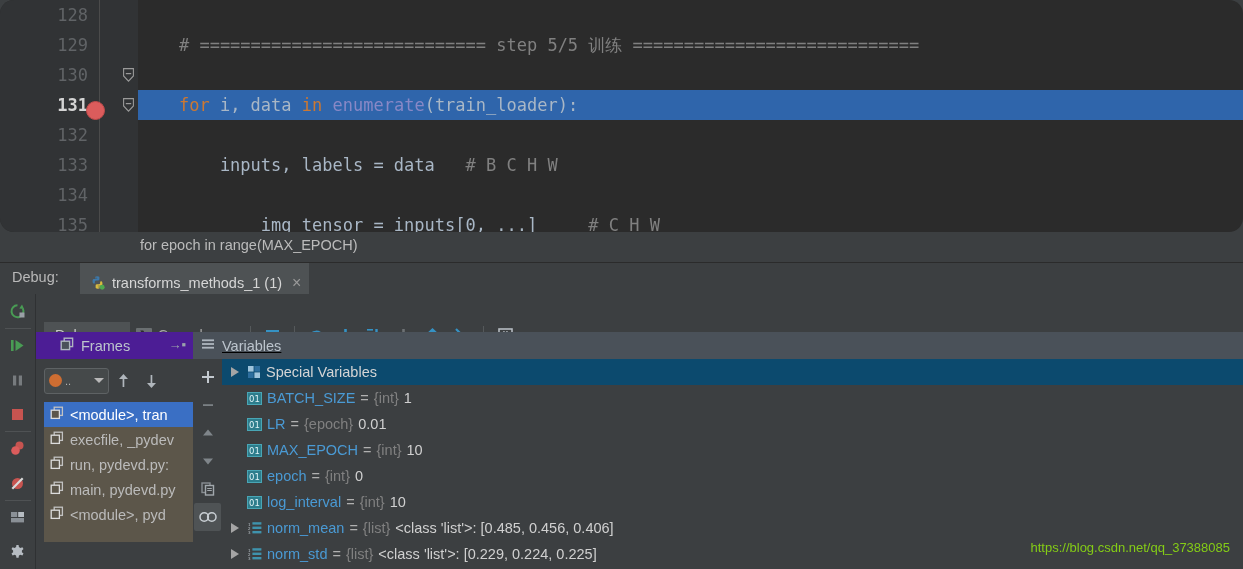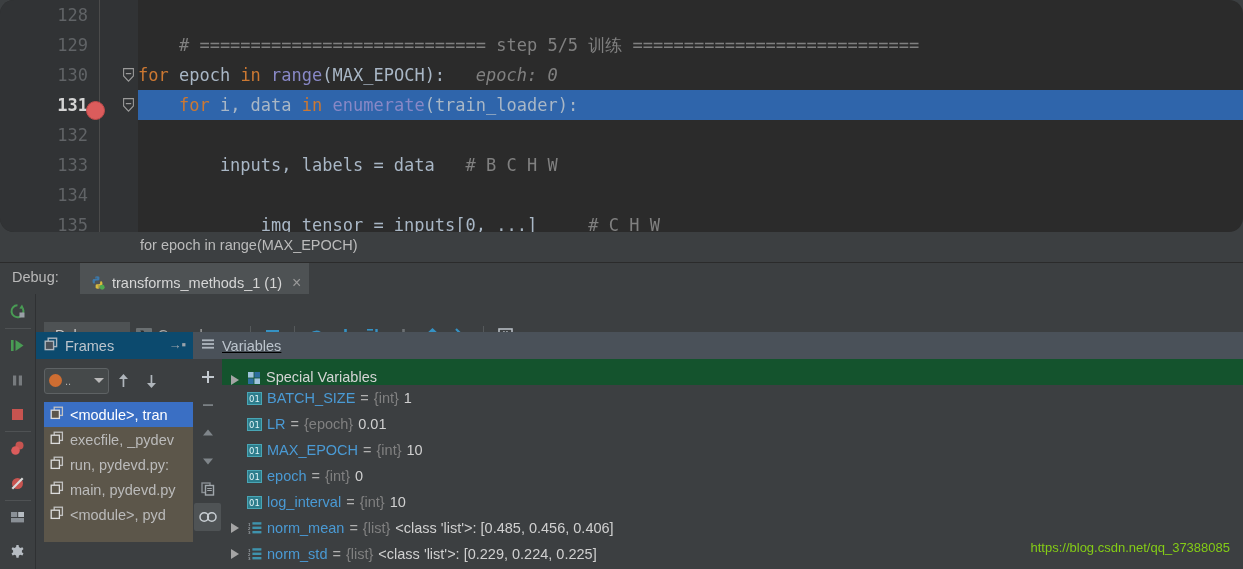--- a/index.html
+++ b/index.html
@@ -131,21 +131,21 @@
   .pin-glyph { color: #9a9a9a; font-size: 13px; margin-left: 2px; }
   .tb-sep { width: 1px; height: 19px; background: #55595b; margin: 0 7px; }
   .tb-btn {
     width: 29px; height: 28px;
     display: flex; align-items: center; justify-content: center;
   }
 
   
   .frames-head {
     position: absolute; left: 36px; top: 332px; width: 157px; height: 27px;
-    background: #0c4a6e; display: flex; align-items: center; padding-left: 8px; gap: 7px;
+    background: #4c1d95; display: flex; align-items: center; padding-left: 24px; gap: 7px;
   }
   .frames-head-title { color: #bcc4cc; font-size: 14.5px; }
   .frames-pin { position: absolute; right: 7px; top: 5px; color: #9aa3ab; font-size: 13px; }
   .vars-head {
     position: absolute; left: 193px; top: 332px; right: 0; height: 27px;
     background: #4a5159; display: flex; align-items: center; padding-left: 8px; gap: 7px; text-decoration: underline;
   }
   .vars-head-title { color: #bcc4cc; font-size: 14.5px; }
 
   
@@ -195,21 +195,21 @@
   
   .vars-panel {
     position: absolute; left: 222px; top: 359px; right: 0; height: 210px;
     background: #3c3f41; overflow: hidden;
   }
   .var-row {
     height: 26px; display: flex; align-items: center; gap: 5px;
     padding-left: 6px; white-space: nowrap;
     font-size: 14.5px; color: #bbbbbb;
   }
-  .var-row.special { background: #14532d; align-items: flex-end; }
+  .var-row.special { background: #0c4a6e; }
   .tri {
     width: 14px; flex: 0 0 14px; display:flex; align-items:center; justify-content:center;
   }
   .tri-glyph {
     width: 0; height: 0;
     border-top: 5px solid transparent; border-bottom: 5px solid transparent;
     border-left: 8px solid #a5a5a5;
   }
   .vicon { flex: 0 0 auto; display:flex; align-items:center; }
   .vname { color: #4a9ad4; }
@@ -239,21 +239,21 @@
 
   <div class="editor">
     <div class="gutter-strip"></div>
     <div class="fold-strip"></div>
     <div id="code-lines">
         <div class="code-line"><div class="gutter">128</div><div class="code-text"></div></div>
         <div class="code-line"><div class="gutter">129</div><div class="code-text"><span class="cm">    # ============================ step 5/5 训练 ============================</span></div></div>
         <div class="code-line"><div class="gutter">130</div><div class="fold-mark" style="left: 123px; top: 8px;"><svg width="11" height="14" viewBox="0 0 11 14">
               <path d="M0.6 0.6 H10.4 V8 L5.5 13.2 L0.6 8 Z" fill="none" stroke="#9a9a9a" stroke-width="1.1"></path>
               <rect x="2.8" y="5" width="5.4" height="1.2" fill="#9a9a9a"></rect>
-            </svg></div><div class="code-text"><span class="kw">for </span><span class="id">epoch </span><span class="kw">in </span><span class="fn">range</span><span class="pn">(MAX_EPOCH):</span><span class="cm-i">   epoch: 0</span></div></div>
+            </svg></div></div>
         <div class="code-line"><div class="ln-highlight" style="top: 0px;"></div><div class="gutter current">131</div><div class="fold-mark" style="left: 123px; top: 8px;"><svg width="11" height="14" viewBox="0 0 11 14">
               <path d="M0.6 0.6 H10.4 V8 L5.5 13.2 L0.6 8 Z" fill="none" stroke="#9a9a9a" stroke-width="1.1"></path>
               <rect x="2.8" y="5" width="5.4" height="1.2" fill="#9a9a9a"></rect>
             </svg></div><div class="code-text"><span class="id">    </span><span class="kw">for </span><span class="id">i, data </span><span class="kw">in </span><span class="fn">enumerate</span><span class="pn">(train_loader):</span></div></div>
         <div class="code-line"><div class="gutter">132</div><div class="code-text"></div></div>
         <div class="code-line"><div class="gutter">133</div><div class="code-text"><span class="id">        inputs, labels = data</span><span class="cm">   # B C H W</span></div></div>
         <div class="code-line"><div class="gutter">134</div><div class="code-text"></div></div>
         <div class="code-line"><div class="gutter">135</div><div class="code-text"><span class="id">            img_tensor = inputs[0, ...]</span><span class="cm">     # C H W</span></div></div>
       </div>
     <div class="breakpoint"></div>

